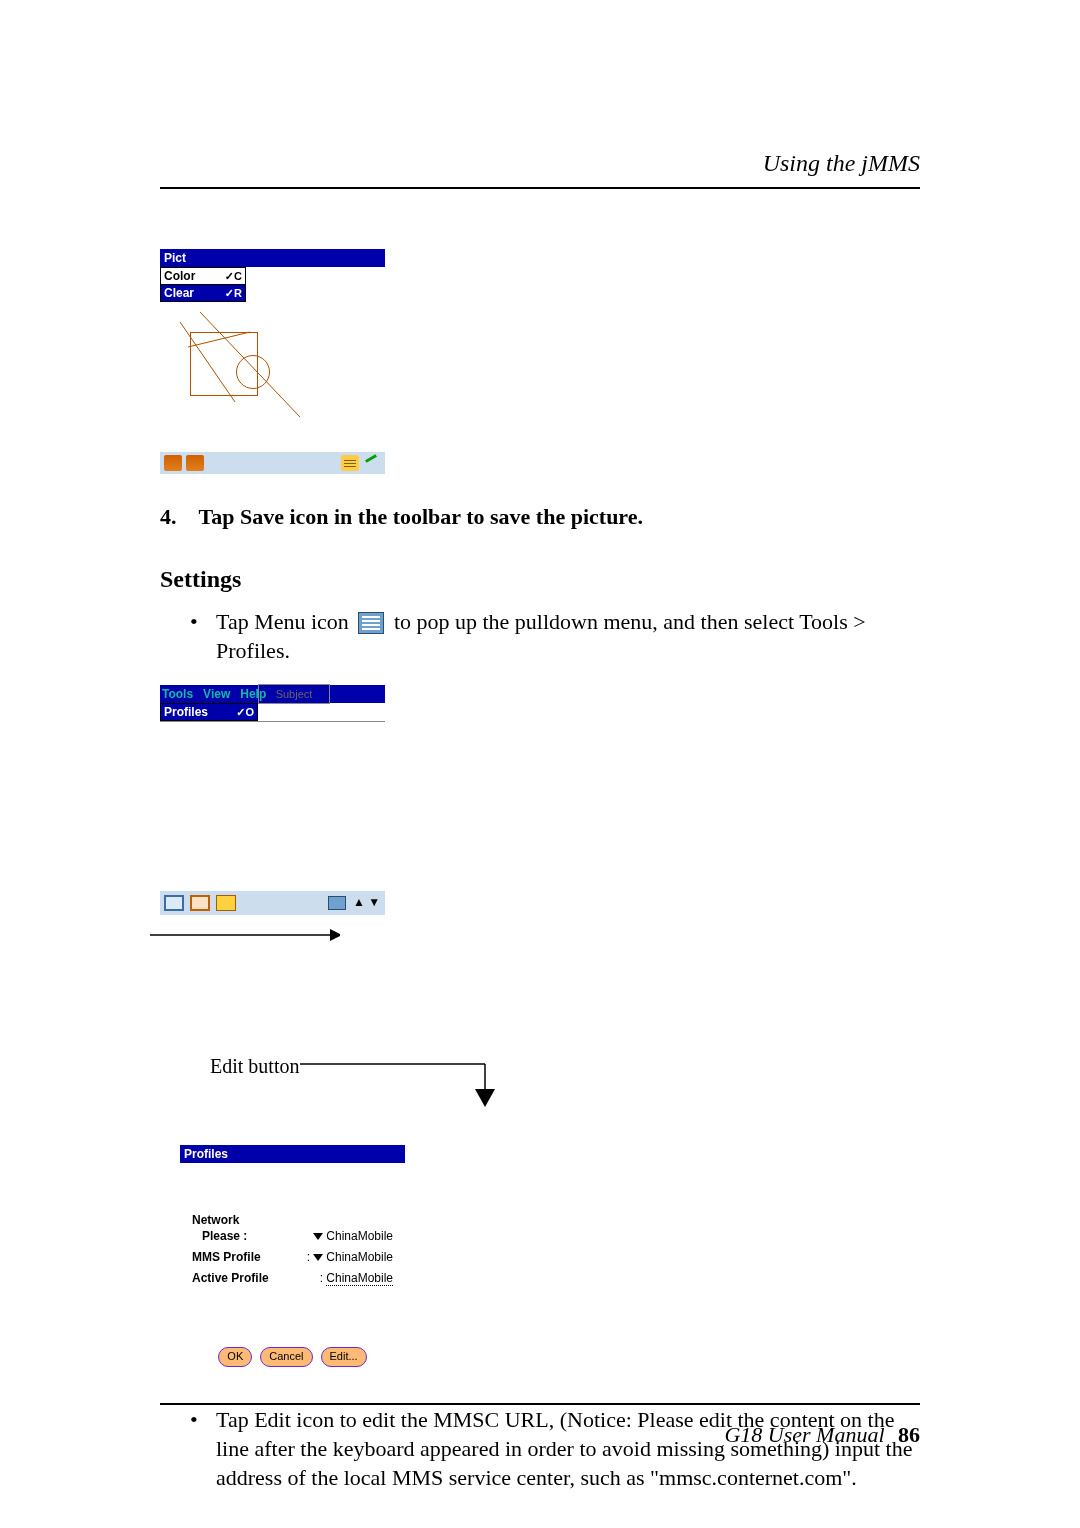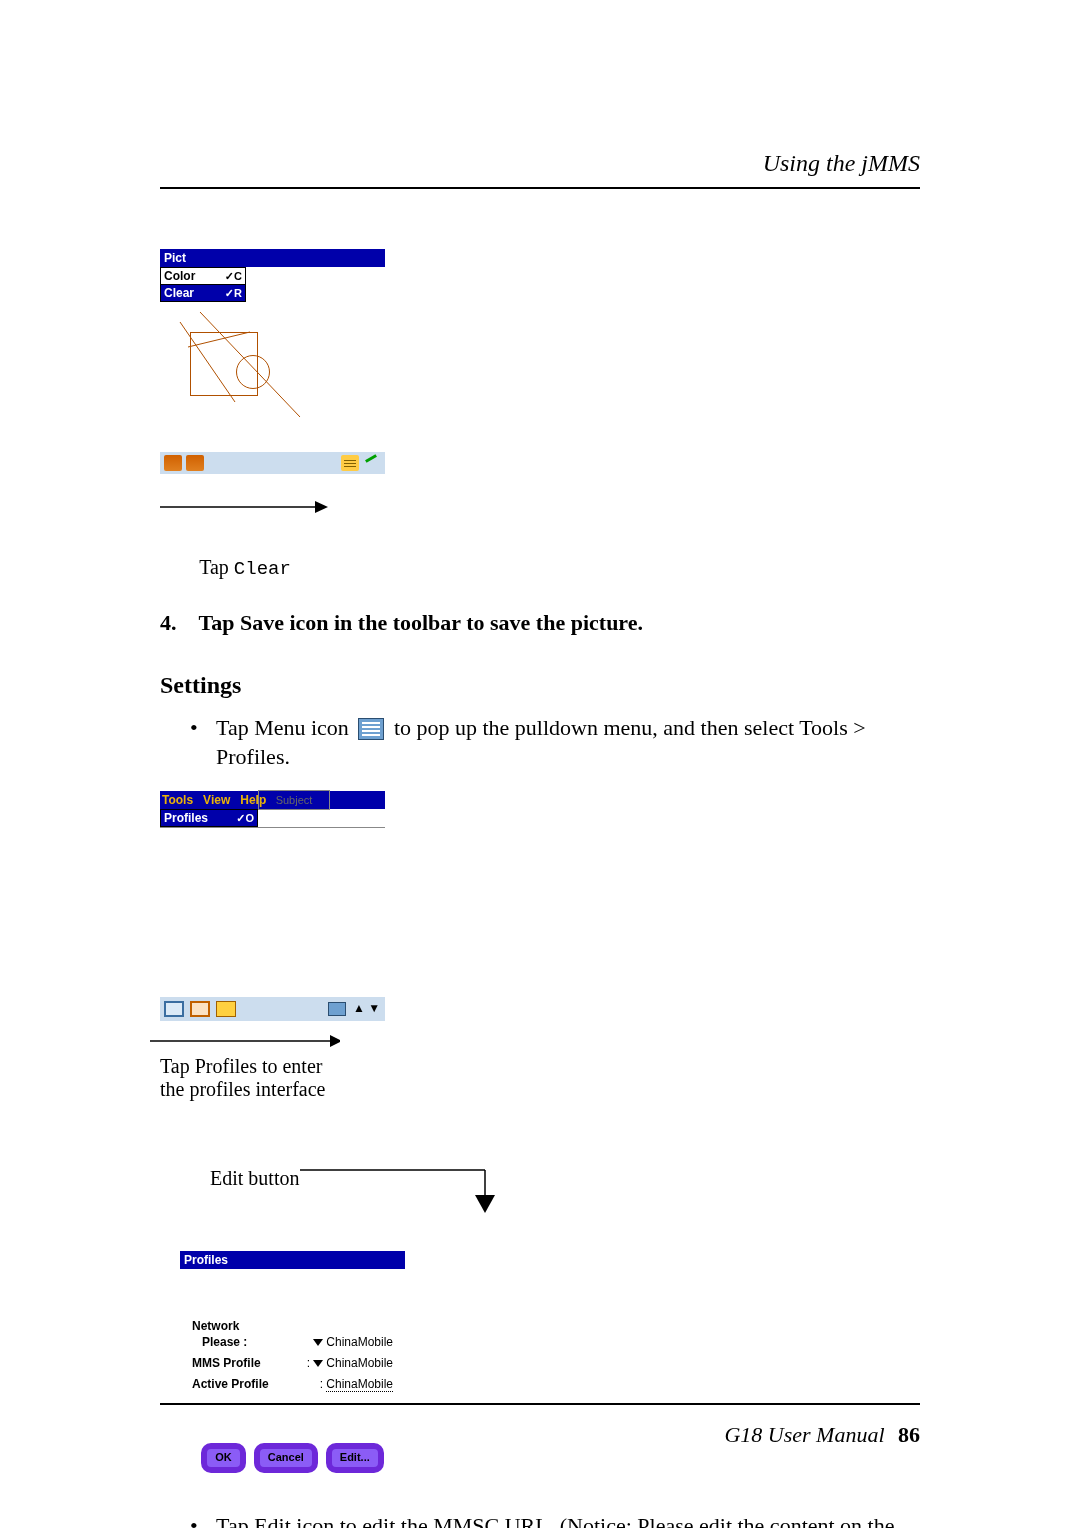--- a/index.html
+++ b/index.html
@@ -249,21 +249,21 @@
     background: repeating-linear-gradient(#fff 0 2px, #6ea0d0 2px 4px);
   }
 
   
   .pda-screen.tall {
     height: 230px;
   }
   .menubar {
     height: 18px;
     background: #0000aa;
-    color: #eab308;
+    color: #14b8a6;
     font-weight: bold;
     font-size: 12px;
     padding-left: 2px;
     line-height: 18px;
     display: flex;
     gap: 10px;
   }
   .tools-dropdown {
     position: absolute;
     top: 18px;
@@ -409,28 +409,27 @@
   .profiles-buttons {
     position: absolute;
     bottom: 8px;
     left: 0;
     right: 0;
     display: flex;
     justify-content: center;
     gap: 8px;
   }
   .pill-btn {
-    border: 6px solid #6d28d9;
+    border: 1px solid #6d28d9;
     border-radius: 10px;
     padding: 0 8px;
     height: 18px;
     line-height: 17px;
     font-size: 11px;
-    background: #8b5cf6;
-    font-weight: bold;
+    background: #fdba74;
   }
 
 </style>
 </head>
 <body>
 
 <div class="page">
 
   <div class="header-block">Using the jMMS</div>
   <hr class="header-rule">
@@ -466,29 +465,20 @@
           <div class="sb-icon"></div>
           <div class="sb-icon"></div>
         </div>
         <div class="sb-icon-group">
           <div class="sb-icon kb"></div>
           <div class="sb-icon pen"></div>
         </div>
       </div>
     </div>
 
-    <div class="arrow-col">
-      <svg class="arrow-svg" width="170" height="22">
-        <line x1="0" y1="11" x2="155" y2="11" stroke="#000" stroke-width="1.5"></line>
-        <polygon points="155,5 168,11 155,17" fill="#000"></polygon>
-      </svg>
-      <div class="arrow-label">
-        <span>Tap </span><span class="mono">Clear</span>
-      </div>
-    </div>
 
 
   </div>
 
   <div class="step-line">
     <span>4.</span>
     <span>Tap Save icon in the toolbar to save the picture.</span>
   </div>
 
   <div class="section-h">Settings</div>
@@ -520,26 +510,25 @@
         <div class="csb-icon mail"></div>
         <div class="csb-icon mail orange"></div>
         <div class="csb-icon yellow"></div>
         <div style="flex:1"></div>
         <div class="csb-icon menu"></div>
         <div class="csb-icon arrows"></div>
       </div>
     </div>
 
     <div class="mid-col" style="height:230px;">
-      <div class="mid-note" style="top:34px; left:0; width:180px;">Tap Profiles to enter the profiles interface</div>
       <svg class="mid-arrow-svg" width="190" height="20" style="top:10px; left:-10px;">
         <line x1="0" y1="10" x2="180" y2="10" stroke="#000" stroke-width="1.5"></line>
         <polygon points="180,4 192,10 180,16" fill="#000"></polygon>
       </svg>
-      <div class="mid-note" style="top:146px; left:50px;">Edit button</div>
+      <div class="mid-note" style="top:140px; left:50px;">Edit button</div>
       <svg class="mid-arrow-svg" width="200" height="90" style="top:144px; left:140px;">
         <line x1="0" y1="5" x2="185" y2="5" stroke="#000" stroke-width="1.5"></line>
         <line x1="185" y1="5" x2="185" y2="38" stroke="#000" stroke-width="1.5"></line>
         <polygon points="175,30 185,48 195,30" fill="#000"></polygon>
       </svg>
     </div>
 
     <div class="pda-screen tall" style="margin-left:20px;">
       <div class="pda-titlebar">
         <span>Profiles</span>

